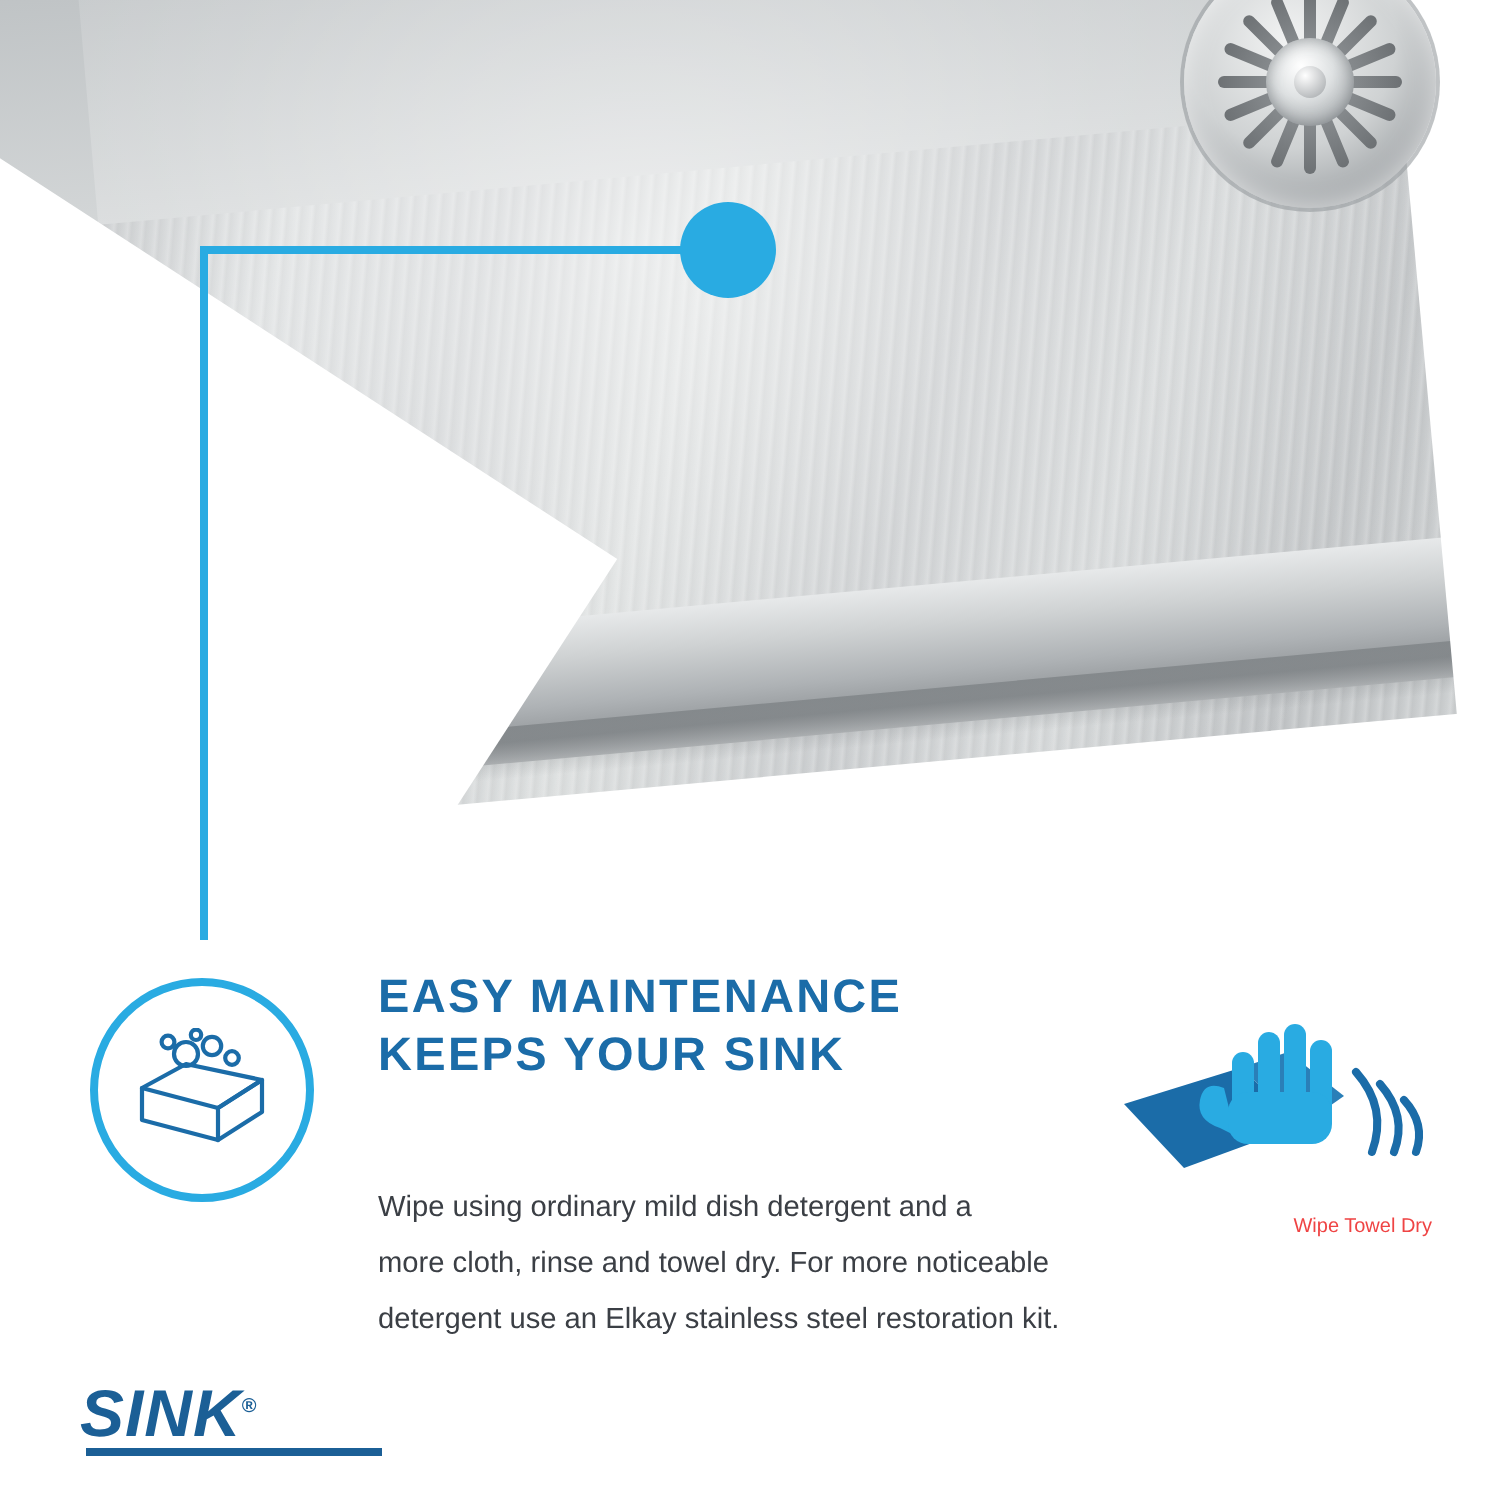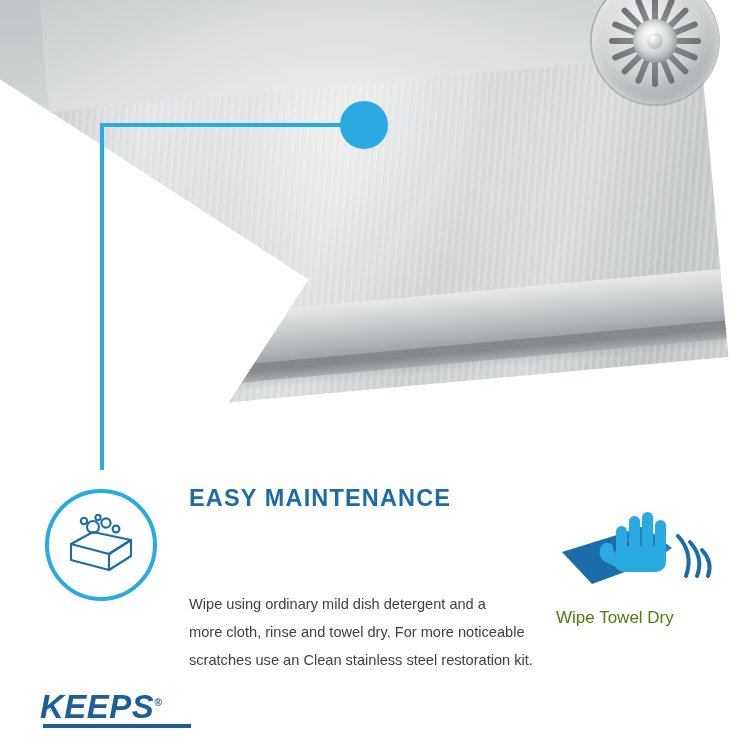--- a/index.html
+++ b/index.html
@@ -297,23 +297,23 @@
     left: 556px;
     top: 30px;
     width: 160px;
     height: 110px;
   }
   .wipe-caption {
     position: absolute;
     left: 556px;
     top: 138px;
     width: 160px;
-    text-align: left;
-    color: #4d7c0f;
-    font-size: 17px;
+    text-align: right;
+    color: #ef4444;
+    font-size: 10px;
   }
 
   
   .logo {
     position: absolute;
     left: 40px;
     top: 218px;
     width: 180px;
     height: 42px;
   }
@@ -398,26 +398,27 @@
           <circle cx="43" cy="9" r="4.6"></circle>
           <circle cx="53" cy="15" r="3.4"></circle>
           <circle cx="21" cy="7" r="3.2"></circle>
           <circle cx="35" cy="3.4" r="2.6"></circle>
         </g>
       </svg>
     </div>
 
     <div class="headline">
       <span>EASY MAINTENANCE</span>
+      <span>KEEPS YOUR SINK</span>
     </div>
 
     <div class="body-copy">
       <span>Wipe using ordinary mild dish detergent and a</span>
       <span>more cloth, rinse and towel dry. For more noticeable</span>
-      <span>scratches use an Clean stainless steel restoration kit.</span>
+      <span>detergent use an Elkay stainless steel restoration kit.</span>
     </div>
 
     <div class="wipe">
       <svg width="160" height="110" viewBox="0 0 160 110">
 
         <path d="M6 52 L64 34 L96 62 L36 84 Z" fill="#1b6ca8"></path>
         <path d="M64 34 L96 62 L116 48 L88 26 Z" fill="#2a7fb8"></path>
 
         <g fill="#29abe2">
           <rect x="60" y="26" width="11" height="34" rx="5.5"></rect>
@@ -431,18 +432,18 @@
         <g fill="none" stroke="#1b6ca8" stroke-width="4" stroke-linecap="round">
           <path d="M122 36 q16 18 8 40"></path>
           <path d="M134 42 q14 16 7 34"></path>
           <path d="M146 50 q11 12 6 26"></path>
         </g>
       </svg>
     </div>
     <div class="wipe-caption">Wipe Towel Dry</div>
 
     <div class="logo">
-      <div class="logo-text"><span>KEEPS</span><span class="logo-reg">®</span></div>
+      <div class="logo-text"><span>SINK</span><span class="logo-reg">®</span></div>
       <div class="logo-underline"></div>
     </div>
 
   </div>
 </div>
 
 </body></html>

